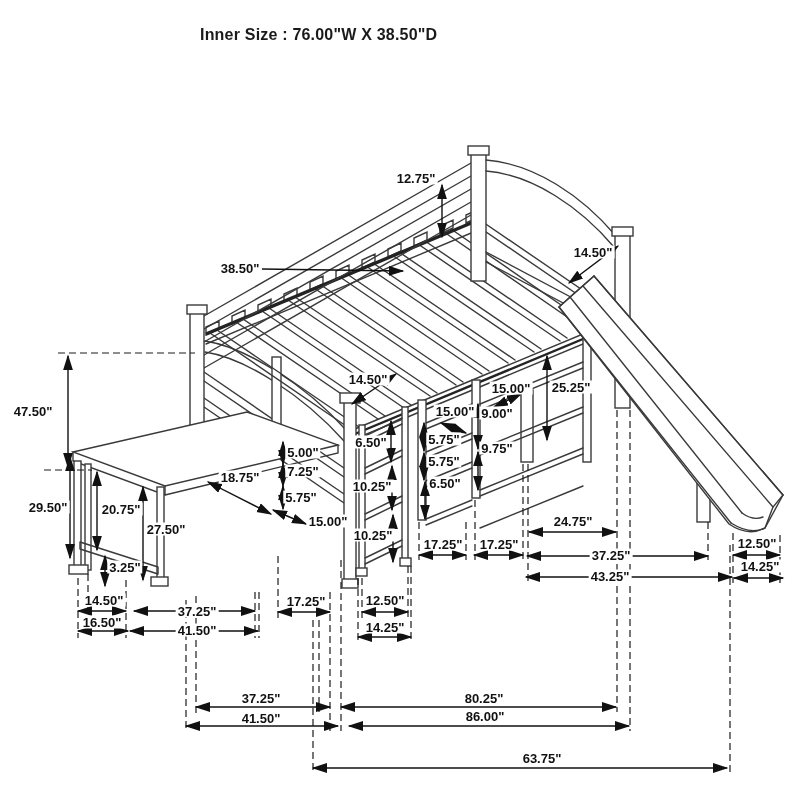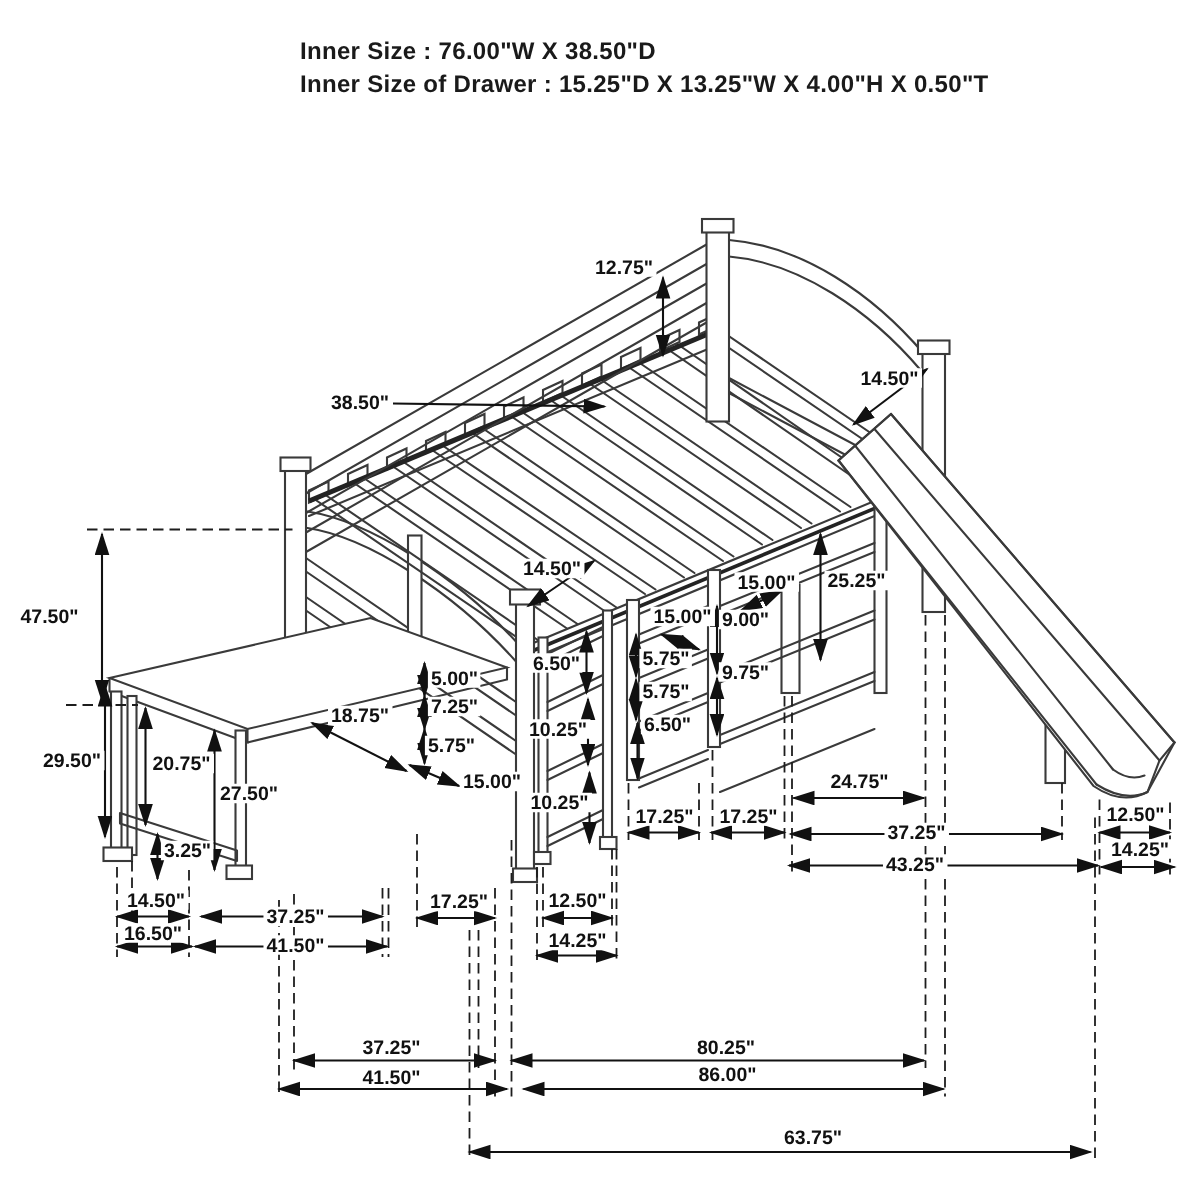--- a/index.html
+++ b/index.html
@@ -171,21 +171,20 @@
       <line class="darr" x1="734" y1="578" x2="783" y2="578" marker-start="url(#ahs)" marker-end="url(#ah)"></line>
       <line class="darr" x1="196" y1="707" x2="330" y2="707" marker-start="url(#ahs)" marker-end="url(#ah)"></line>
       <line class="darr" x1="186" y1="726" x2="338" y2="726" marker-start="url(#ahs)" marker-end="url(#ah)"></line>
       <line class="darr" x1="341" y1="707" x2="616" y2="707" marker-start="url(#ahs)" marker-end="url(#ah)"></line>
       <line class="darr" x1="349" y1="726" x2="629" y2="726" marker-start="url(#ahs)" marker-end="url(#ah)"></line>
       <line class="darr" x1="313" y1="768" x2="727" y2="768" marker-start="url(#ahs)" marker-end="url(#ah)"></line>
     </g>
   </svg>
 
   <div id="hdr1" class="hdr">Inner Size : 76.00"W  X  38.50"D</div>
-  <div id="hdr2" class="hdr">Inner Size of Drawer : 15.25"D X 13.25"W X 4.00"H X 0.50"T</div>
 
   <div id="dims">
       <span class="dim" style="left: 416px; top: 178px;">12.75"</span>
       <span class="dim" style="left: 593px; top: 252px;">14.50"</span>
       <span class="dim" style="left: 240px; top: 268px;">38.50"</span>
       <span class="dim" style="left: 33px; top: 411px;">47.50"</span>
       <span class="dim" style="left: 368px; top: 379px;">14.50"</span>
       <span class="dim" style="left: 455px; top: 411px;">15.00"</span>
       <span class="dim" style="left: 511px; top: 388px;">15.00"</span>
       <span class="dim" style="left: 497px; top: 413px;">9.00"</span>

